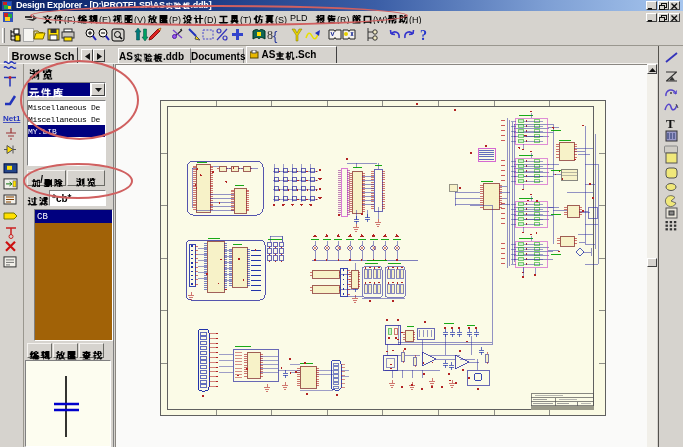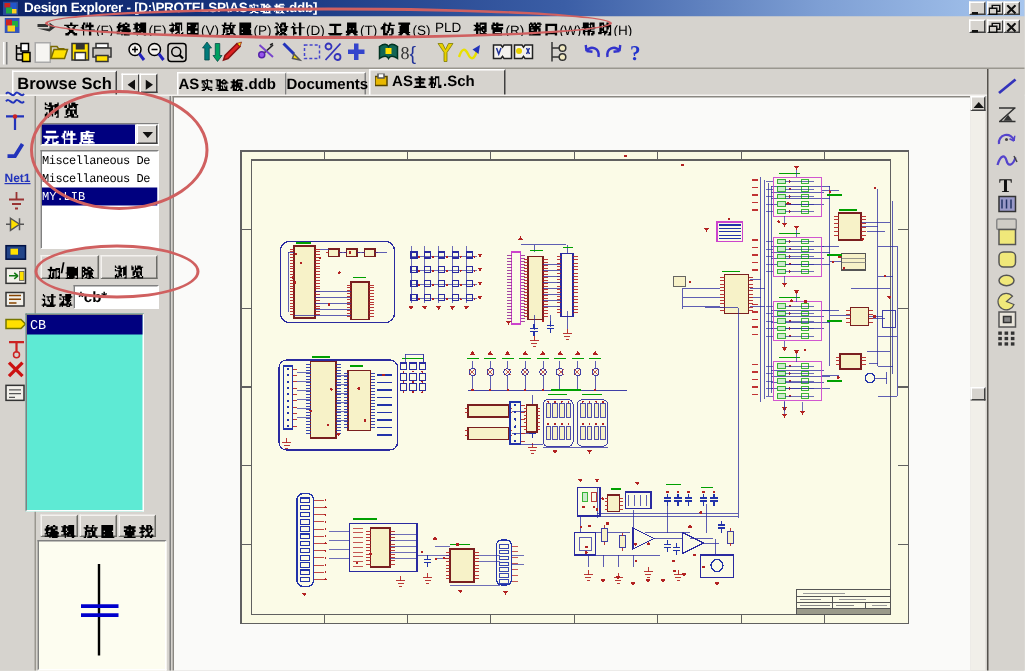--- a/index.html
+++ b/index.html
@@ -401,21 +401,21 @@
       <use href="#b6d4f" fill="#000"></use>
     </svg><svg style="width:11px;height:11px;vertical-align:-2px;margin-right:0px" viewBox="1 2 14 13">
       <use href="#b89c8" fill="#000"></use>
     </svg></div>
 <div class="a" style="left:27px;top:192px"><svg style="width:11px;height:11px;vertical-align:0px;margin-right:0px" viewBox="1 2 14 13">
       <use href="#b8fc7" fill="#000"></use>
     </svg><svg style="width:11px;height:11px;vertical-align:0px;margin-right:0px" viewBox="1 2 14 13">
       <use href="#b6ee4" fill="#000"></use>
     </svg></div>
 <div class="a sunk" style="left:49px;top:190px;width:57px;height:16px;background:#fff;font:bold 10px 'Liberation Sans';padding:2px 0 0 2px">*cb*</div>
-<div class="a sunk" style="left:17px;top:209px;width:79px;height:132px;background:#5eead4">
+<div class="a sunk" style="left:34px;top:209px;width:79px;height:132px;background:#a16207">
     <div style="height:13px;background:#00007f;color:#fff;font:9px 'Liberation Mono';padding:2px 0 0 2px">CB</div>
   </div>
 <div class="a out" style="left:27px;top:343px;width:25px;height:15px;text-align:center;white-space:nowrap"><svg style="width:11px;height:11px;vertical-align:-2px;margin-right:0px" viewBox="1 2 14 13">
       <use href="#b7f16" fill="#000"></use>
     </svg><svg style="width:11px;height:11px;vertical-align:-2px;margin-right:0px" viewBox="1 2 14 13">
       <use href="#b8f91" fill="#000"></use>
     </svg></div>
 <div class="a out" style="left:53px;top:343px;width:25px;height:15px;text-align:center;white-space:nowrap"><svg style="width:11px;height:11px;vertical-align:-2px;margin-right:0px" viewBox="1 2 14 13">
       <use href="#b653e" fill="#000"></use>
     </svg><svg style="width:11px;height:11px;vertical-align:-2px;margin-right:0px" viewBox="1 2 14 13">

